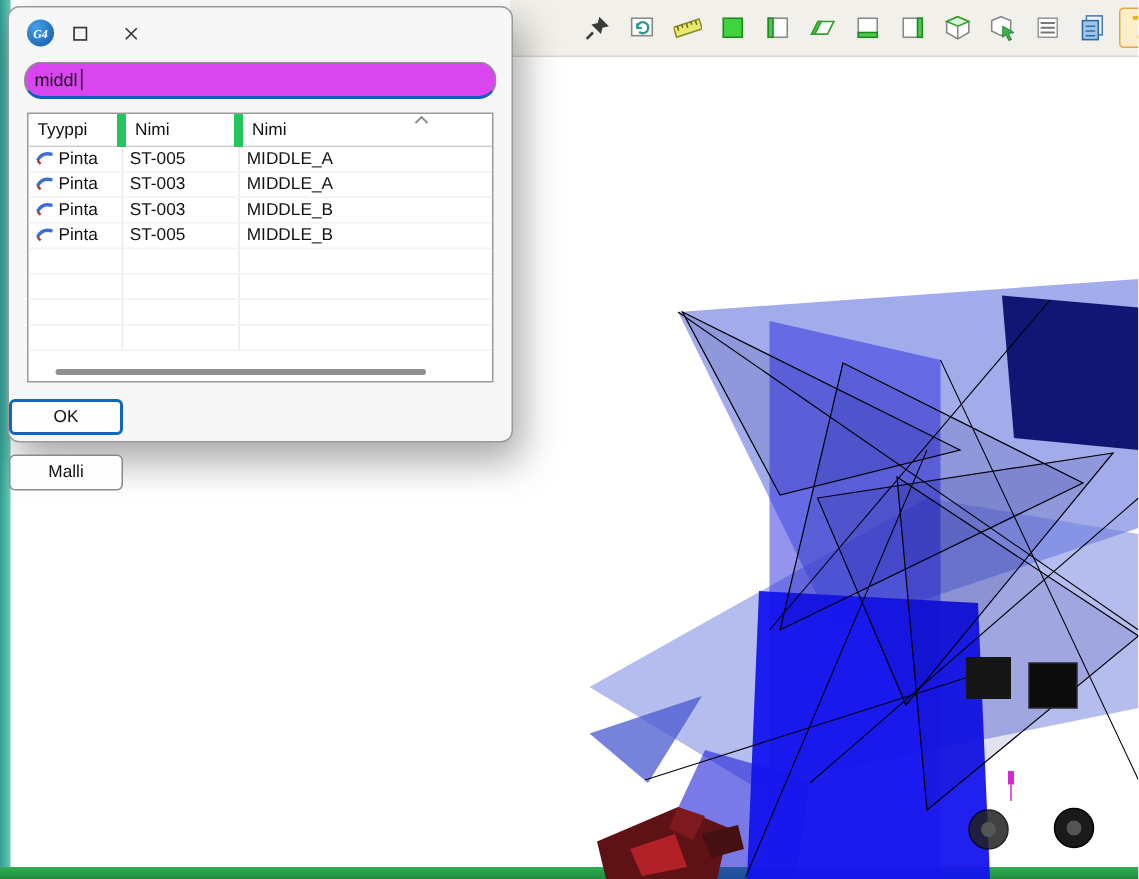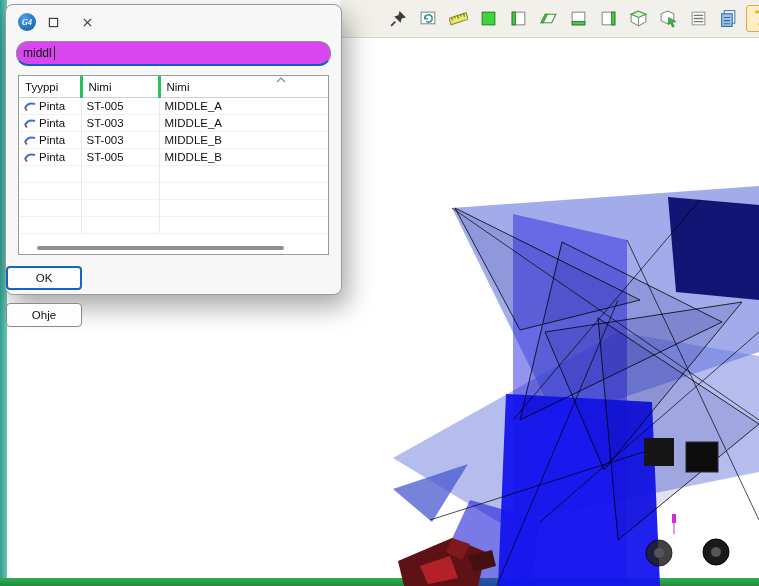--- a/index.html
+++ b/index.html
@@ -46,21 +46,21 @@
   input.filter{width:100%;box-sizing:border-box;height:25px;
     border:1px solid #8f8f8f;border-bottom:2px solid #0b5fbf;border-radius:12px;
     font-size:12px;padding:0 6px;font-family:inherit;background:#d946ef;outline:none;color:#111;}
   .caret{position:absolute;left:38px;top:5px;width:1px;height:14px;background:#222;}
 
   .table-box{margin:9px 12px 0;height:178px;border:1px solid #9a9a9a;
     background:#fff;position:relative;overflow:hidden;}
   table{width:100%;border-collapse:collapse;table-layout:fixed;
     font-size:11.5px;color:#111;}
   th{font-weight:400;text-align:left;padding:3px 6px;height:15px;
-    border-bottom:1px solid #cfcfcf;border-right:3px solid #22c55e;
+    border-bottom:1px solid #cfcfcf;border-right:6px solid #22c55e;
     position:relative;white-space:nowrap;}
   td{padding:1px 5px;height:14px;line-height:14px;white-space:nowrap;overflow:hidden;
     border-right:1px solid #eaeaea;border-bottom:1px solid #f1f1f1;}
   th:last-child,td:last-child{border-right:none;}
   .surf-ic{display:inline-block;width:12px;height:12px;margin-right:3px;vertical-align:-2px;}
   .surf-ic svg{width:12px;height:12px;display:block;}
   .sort-ic{position:absolute;right:42px;top:1px;width:10px;height:6px;}
 
   .hscroll{position:absolute;left:4px;right:4px;bottom:3px;height:5px;}
   .hscroll .thumb{position:absolute;left:14px;width:82%;height:4px;
@@ -310,15 +310,15 @@
           </tr>
         </tbody>
     </table>
     <div class="hscroll">
       <div class="thumb"></div>
     </div>
   </div>
 
   <div class="btn-row">
     <button class="dlg primary">OK</button>
-    <button class="dlg">Ohje</button>
+    <button class="dlg">Malli</button>
   </div>
 </div>
 
 </body></html>

